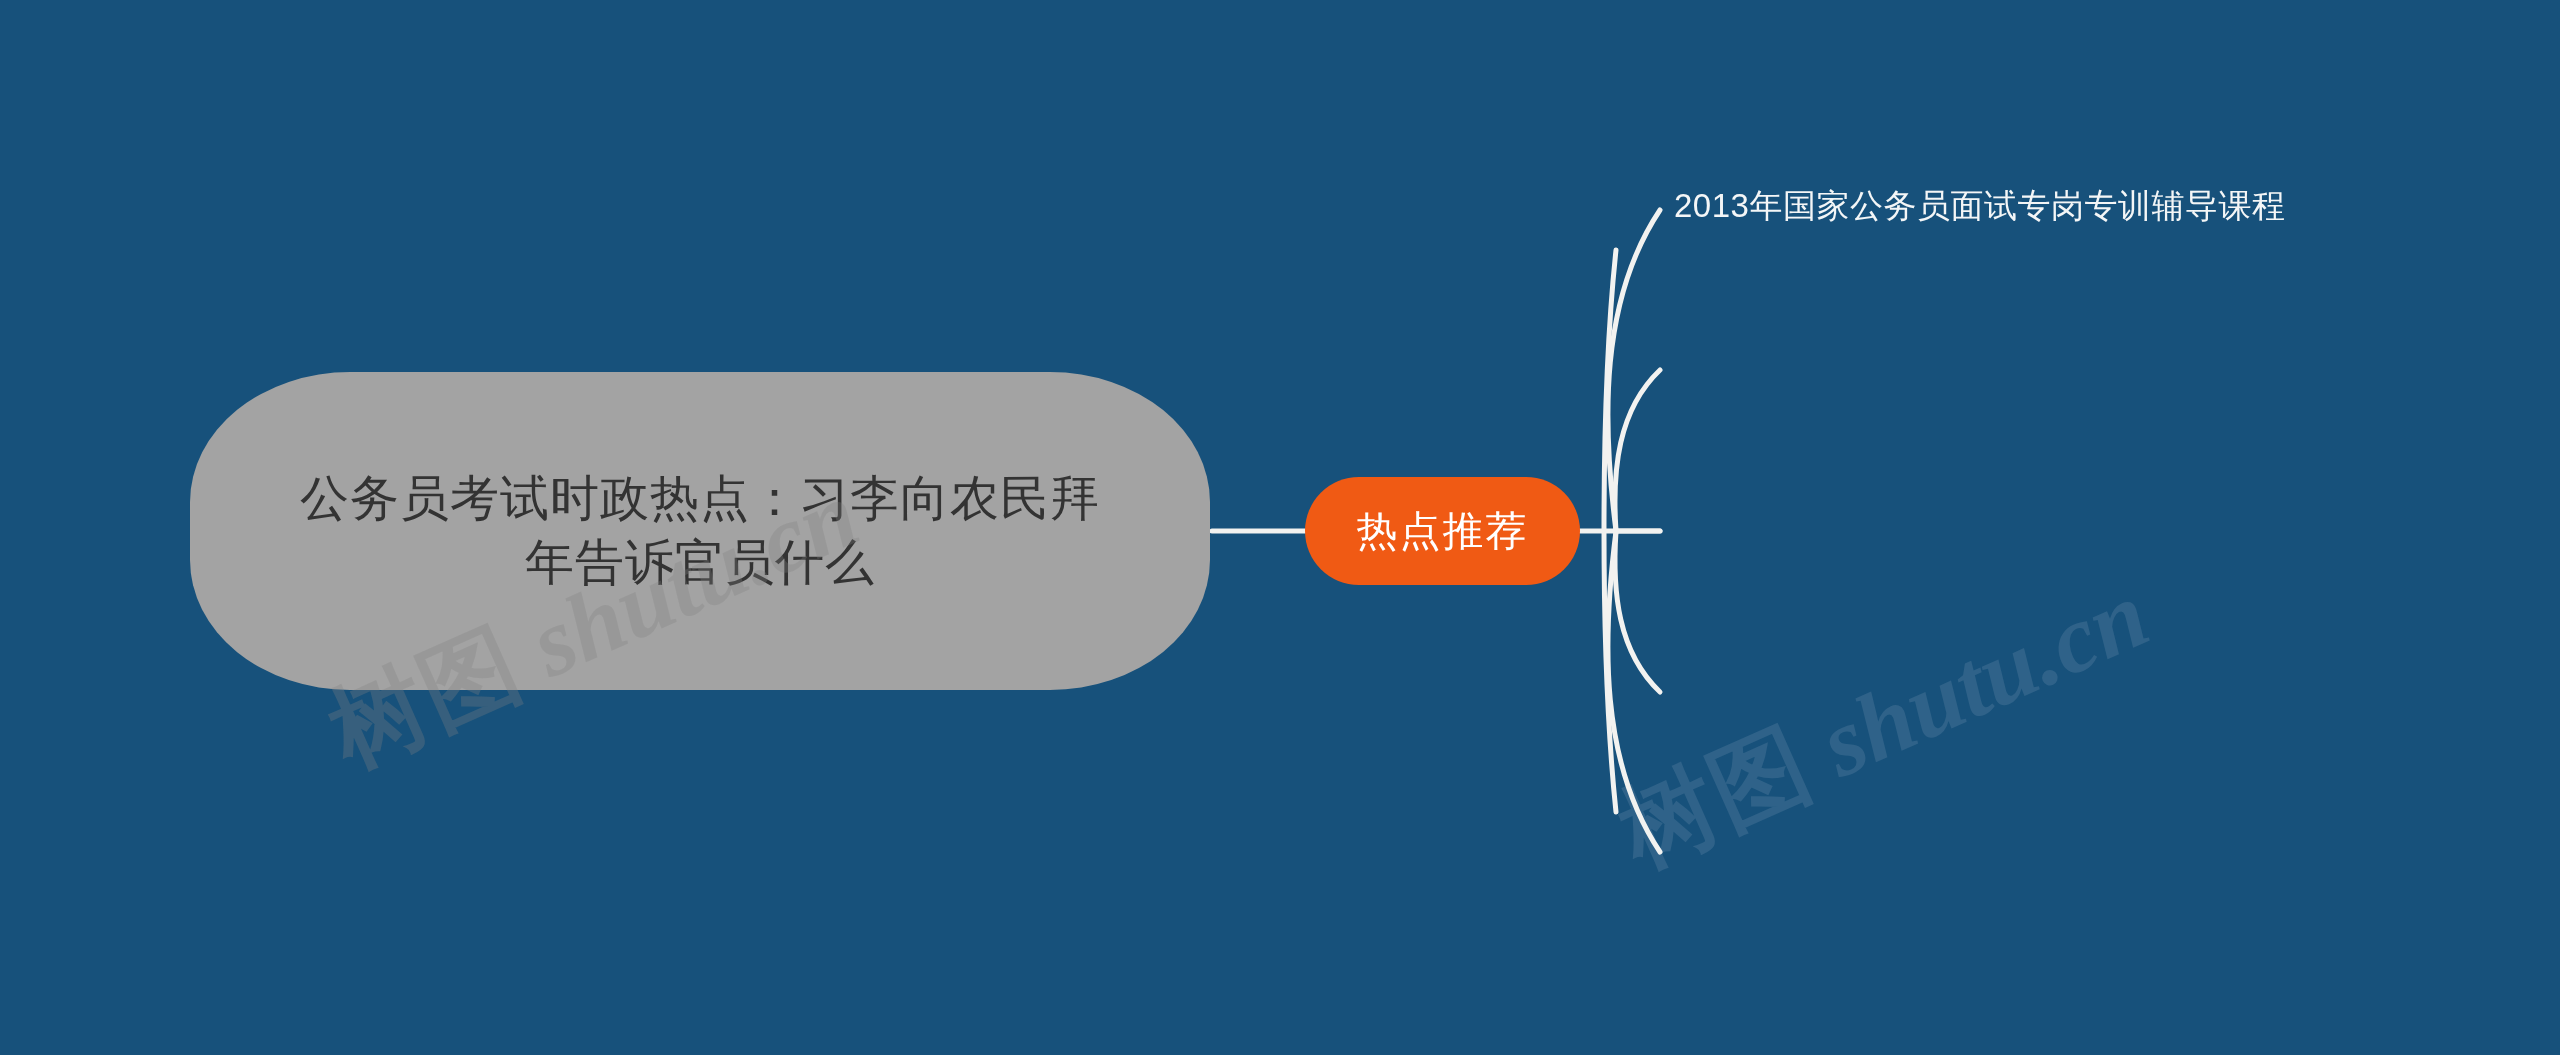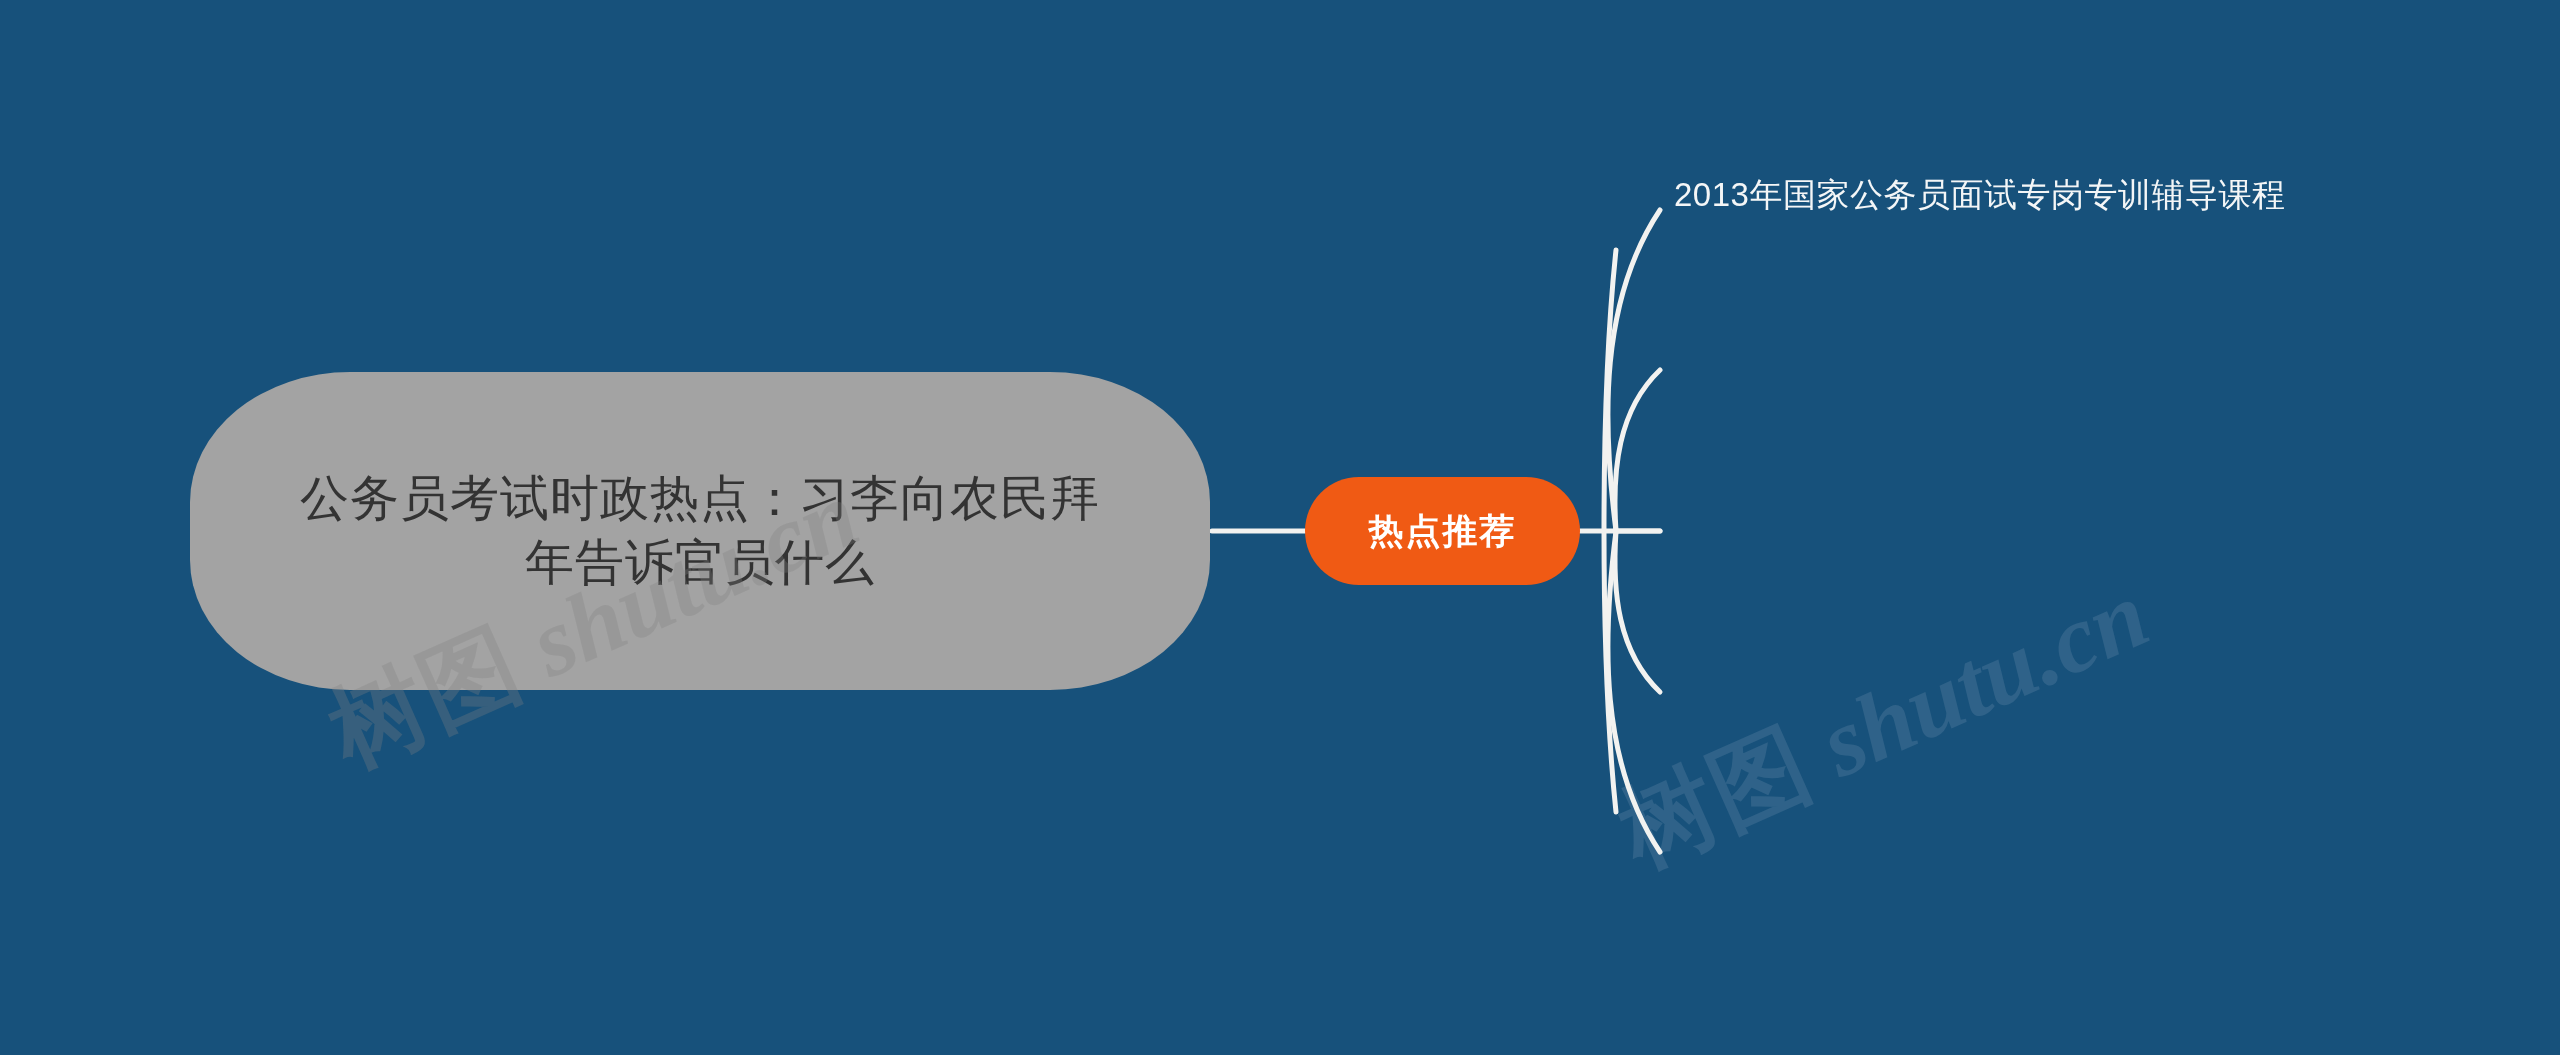--- a/index.html
+++ b/index.html
@@ -103,22 +103,22 @@
     width: 275px;
     height: 108px;
     background: #f05a14;
     border-radius: 54px;
     display: flex;
     align-items: center;
     justify-content: center;
     z-index: 5;
   }
   #branch-node .branch-text {
-    font-size: 35px;
-    font-weight: 700;
+    font-size: 41px;
+    font-weight: 400;
     color: #ffffff;
     letter-spacing: 2px;
     white-space: nowrap;
   }
 
   
   .leaf-item {
     position: absolute;
     left: 1674px;
     z-index: 4;
@@ -126,21 +126,21 @@
     align-items: center;
     height: 46px;
     margin-top: -23px;
   }
   .leaf-item .leaf-text {
     font-size: 33px;
     color: #f4f6f7;
     white-space: nowrap;
     letter-spacing: 0.5px;
   }
-  .leaf-1 { top: 195px; }
+  .leaf-1 { top: 206px; }
   .leaf-2 { top: 366px; }
   .leaf-3 { top: 528px; }
   .leaf-4 { top: 689px; }
   .leaf-5 { top: 850px; }
 </style>
 </head>
 <body>
 
 <div id="mindmap-canvas">
 

